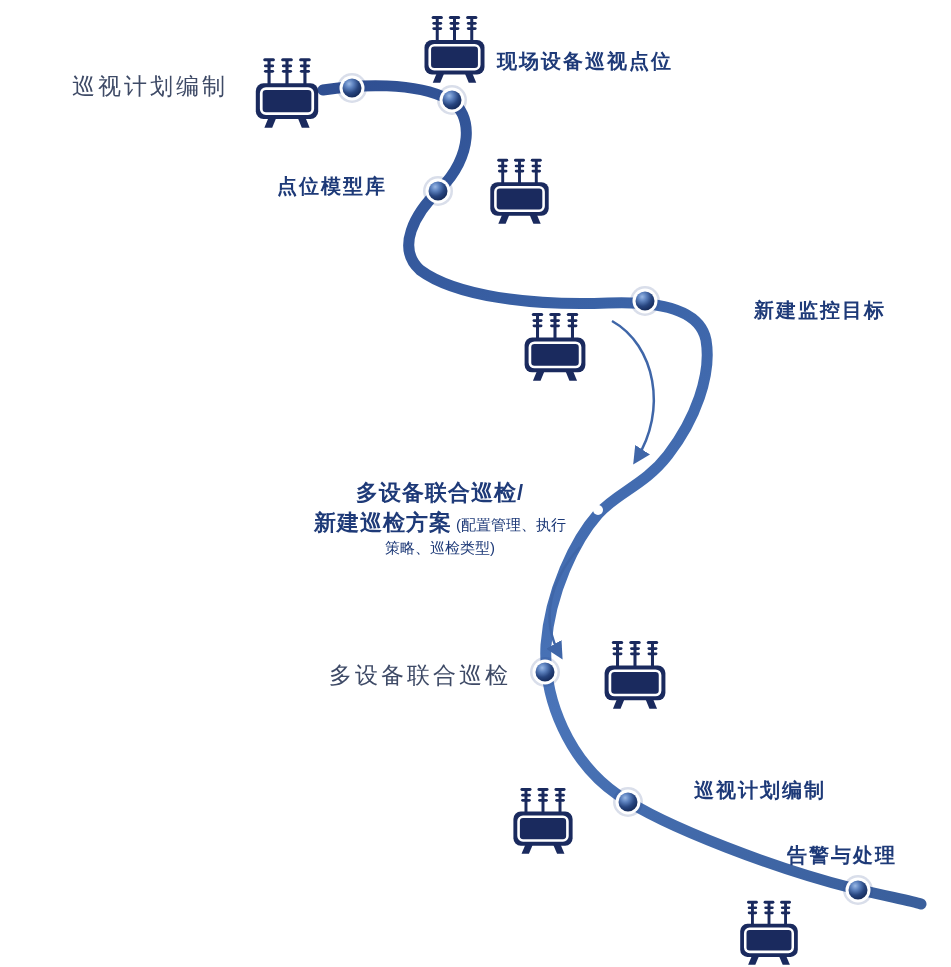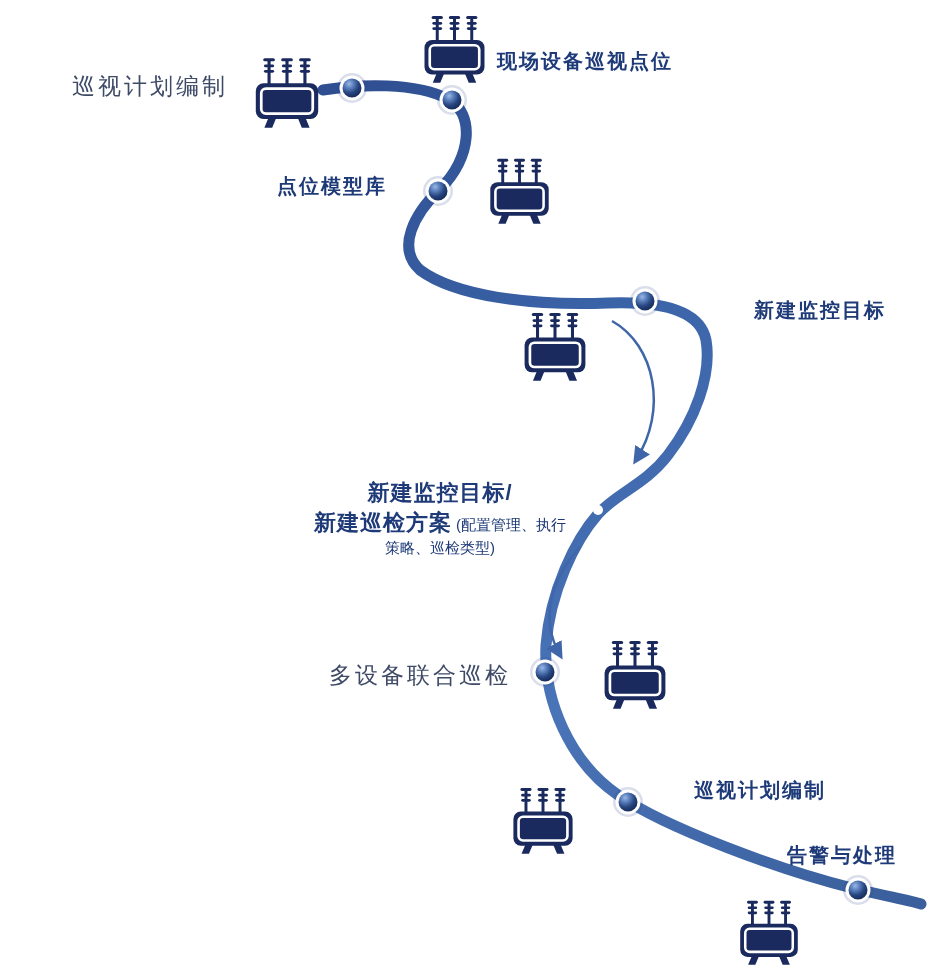--- a/index.html
+++ b/index.html
@@ -156,21 +156,21 @@
   <div class="lbl lbl-serif" style="left:72px;  top:71px;">巡视计划编制</div>
 
   <div class="lbl lbl-bold" style="left:497px; top:48px;">现场设备巡视点位</div>
 
   <div class="lbl lbl-bold" style="left:277px; top:173px;">点位模型库</div>
 
   <div class="lbl lbl-bold" style="left:722px; top:297px;margin-left:32px;">新建监控目标</div>
 
   <div class="scheme">
     <div>
-      <span class="big">新建监控目标/</span>
+      <span class="big">多设备联合巡检/</span>
     </div>
     <div>
       <span class="big">新建巡检方案</span><span class="small"> (配置管理、执行</span>
     </div>
     <div>
       <span class="small">策略、巡检类型)</span>
     </div>
   </div>
 
   <div class="lbl lbl-serif" style="left:329px; top:660px;">多设备联合巡检</div>

